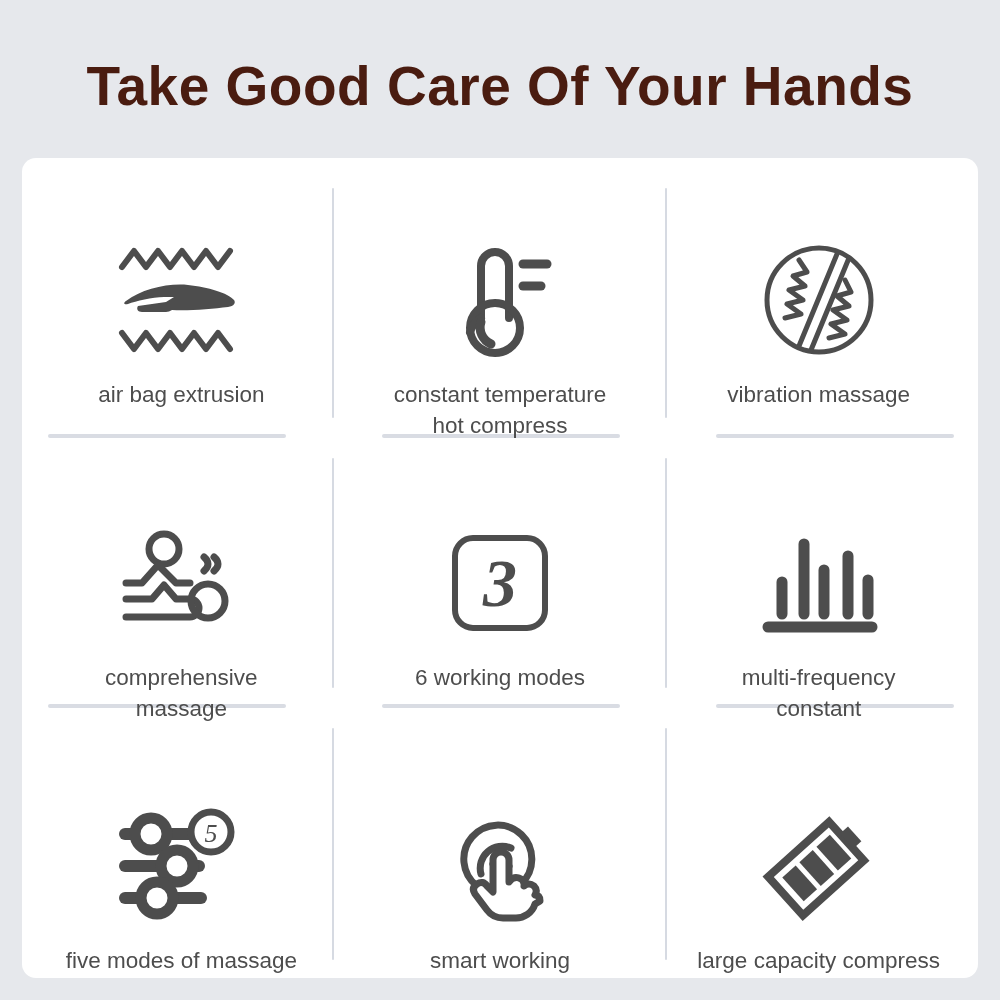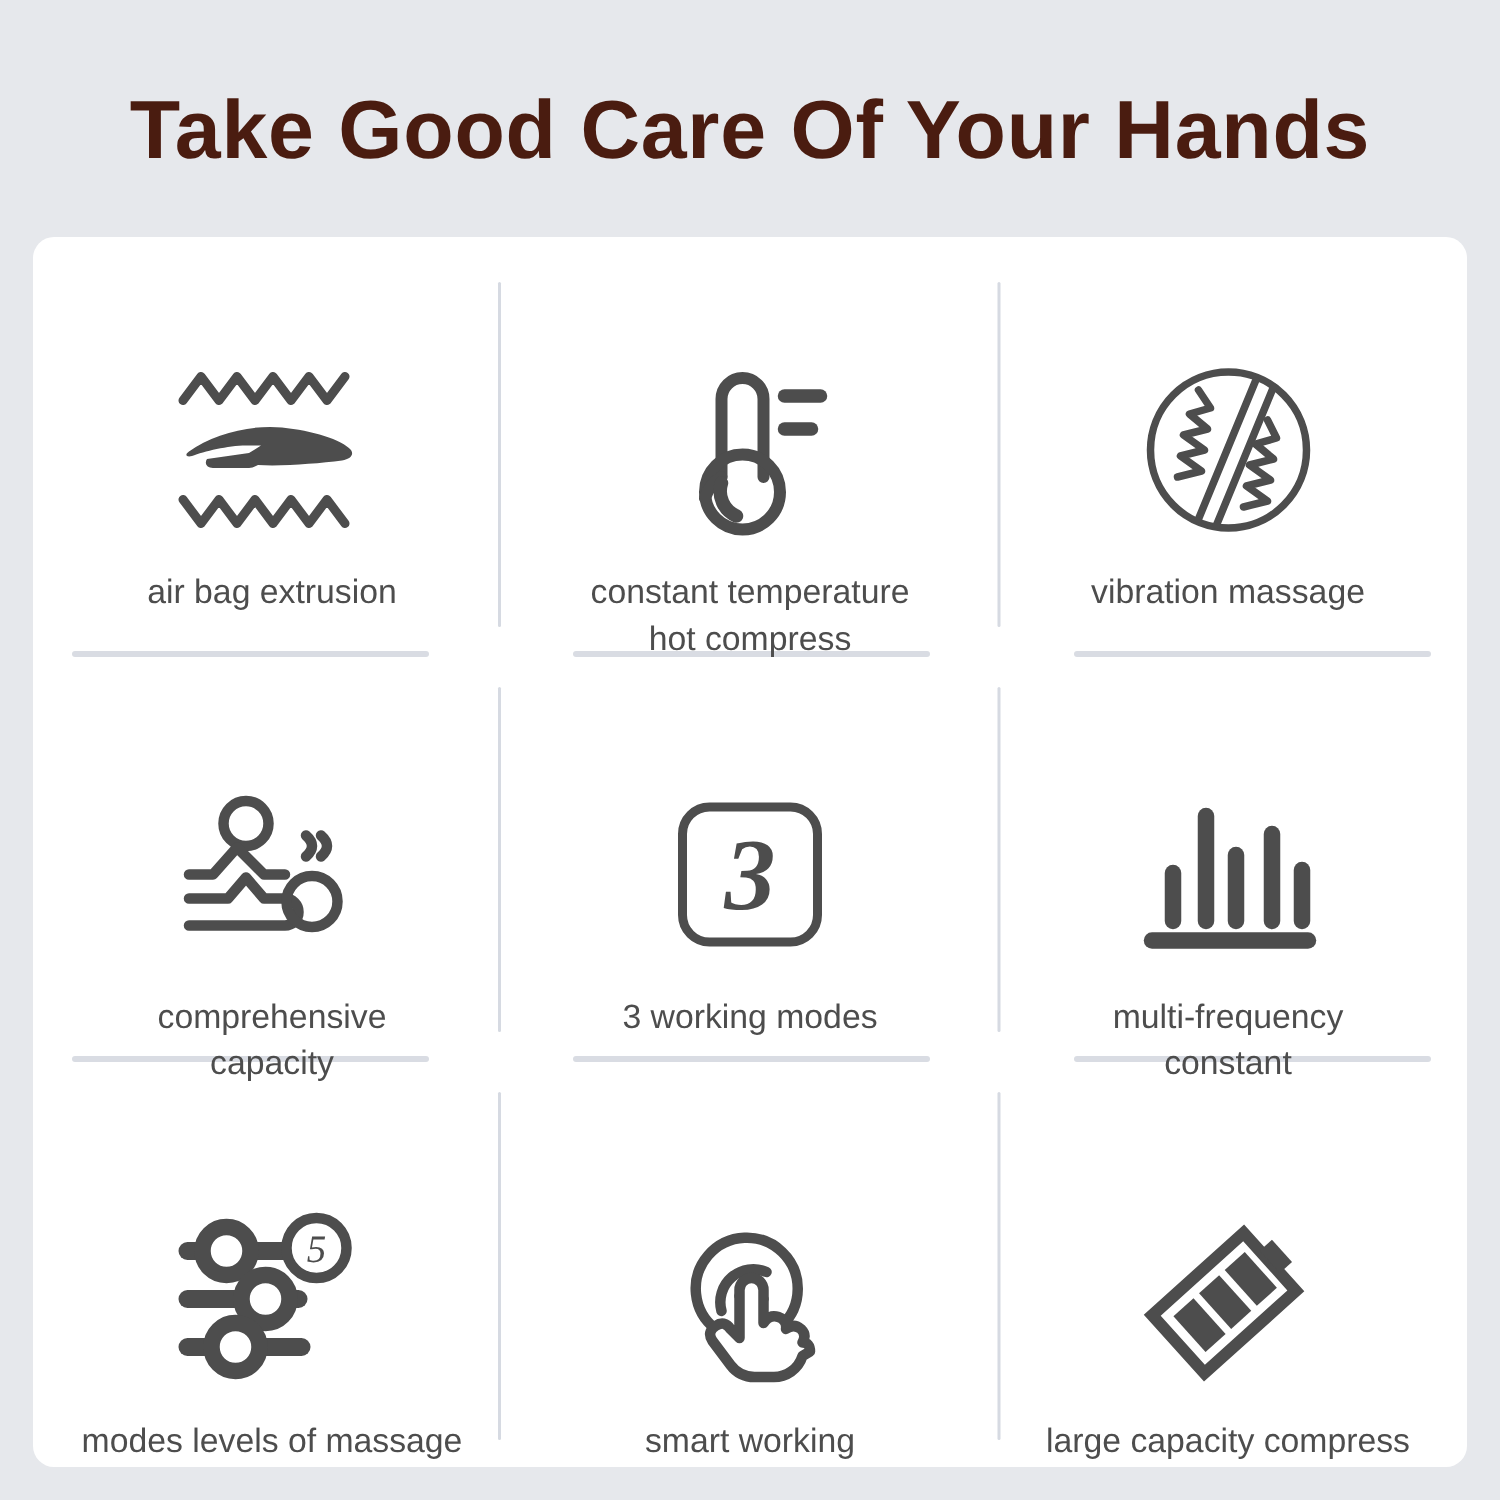--- a/index.html
+++ b/index.html
@@ -166,31 +166,31 @@
               <circle cx="44" cy="22" r="15"></circle>
               <path d="M6,56 L22,56 L38,38 L56,56 L70,56"></path>
               <path d="M6,72 L32,72 L44,58 L56,72 L70,72 a9,9 0 0 1 0,18 L6,90"></path>
               <circle cx="88" cy="74" r="17"></circle>
               <path d="M84,44 q8,-7 0,-14"></path>
               <path d="M94,44 q8,-7 0,-14"></path>
             </g>
           </svg>
         </div>
         <div class="cell-label">comprehensive
-capacity</div>
+massage</div>
       </div>
 
       <div class="cell">
         <div class="icon-wrap">
           <svg width="100" height="100" viewBox="0 0 100 100">
             <rect x="5" y="5" width="90" height="90" rx="18" ry="18" stroke="#4d4d4d" stroke-width="6" fill="none"></rect>
             <text x="50" y="50" text-anchor="middle" dominant-baseline="central" font-family="'Liberation Serif', serif" font-size="68" font-weight="bold" font-style="italic" fill="#4d4d4d">3</text>
           </svg>
         </div>
-        <div class="cell-label">3 working modes</div>
+        <div class="cell-label">6 working modes</div>
       </div>
 
       <div class="cell">
         <div class="icon-wrap">
           <svg width="118" height="106" viewBox="0 0 118 106" fill="none">
             <g stroke="#4d4d4d" stroke-width="11" stroke-linecap="round">
               <line x1="22" y1="52" x2="22" y2="84"></line>
               <line x1="44" y1="14" x2="44" y2="84"></line>
               <line x1="64" y1="40" x2="64" y2="84"></line>
               <line x1="88" y1="26" x2="88" y2="84"></line>
@@ -211,21 +211,21 @@
               <line x1="10" y1="58" x2="84" y2="58"></line>
               <line x1="10" y1="90" x2="86" y2="90"></line>
             </g>
             <circle cx="36" cy="26" r="16" stroke="#4d4d4d" stroke-width="11" fill="#ffffff"></circle>
             <circle cx="62" cy="58" r="16" stroke="#4d4d4d" stroke-width="11" fill="#ffffff"></circle>
             <circle cx="42" cy="90" r="16" stroke="#4d4d4d" stroke-width="11" fill="#ffffff"></circle>
             <circle cx="96" cy="24" r="20" stroke="#4d4d4d" stroke-width="7" fill="#ffffff"></circle>
             <text x="96" y="25" text-anchor="middle" dominant-baseline="central" font-family="'Liberation Serif', serif" font-size="26" font-style="italic" fill="#4d4d4d">5</text>
           </svg>
         </div>
-        <div class="cell-label">modes levels of massage</div>
+        <div class="cell-label">five modes of massage</div>
       </div>
 
       <div class="cell">
         <div class="icon-wrap">
           <svg width="110" height="116" viewBox="0 0 110 116" fill="none">
             <g stroke="#4d4d4d" stroke-width="7" fill="none" stroke-linecap="round">
               <path d="M32,78 a34,34 0 1 1 44,-2"></path>
               <path d="M36,66 a22,22 0 0 1 30,-26"></path>
               <path d="M48,56 a11,11 0 0 1 16,2"></path>
             </g>

